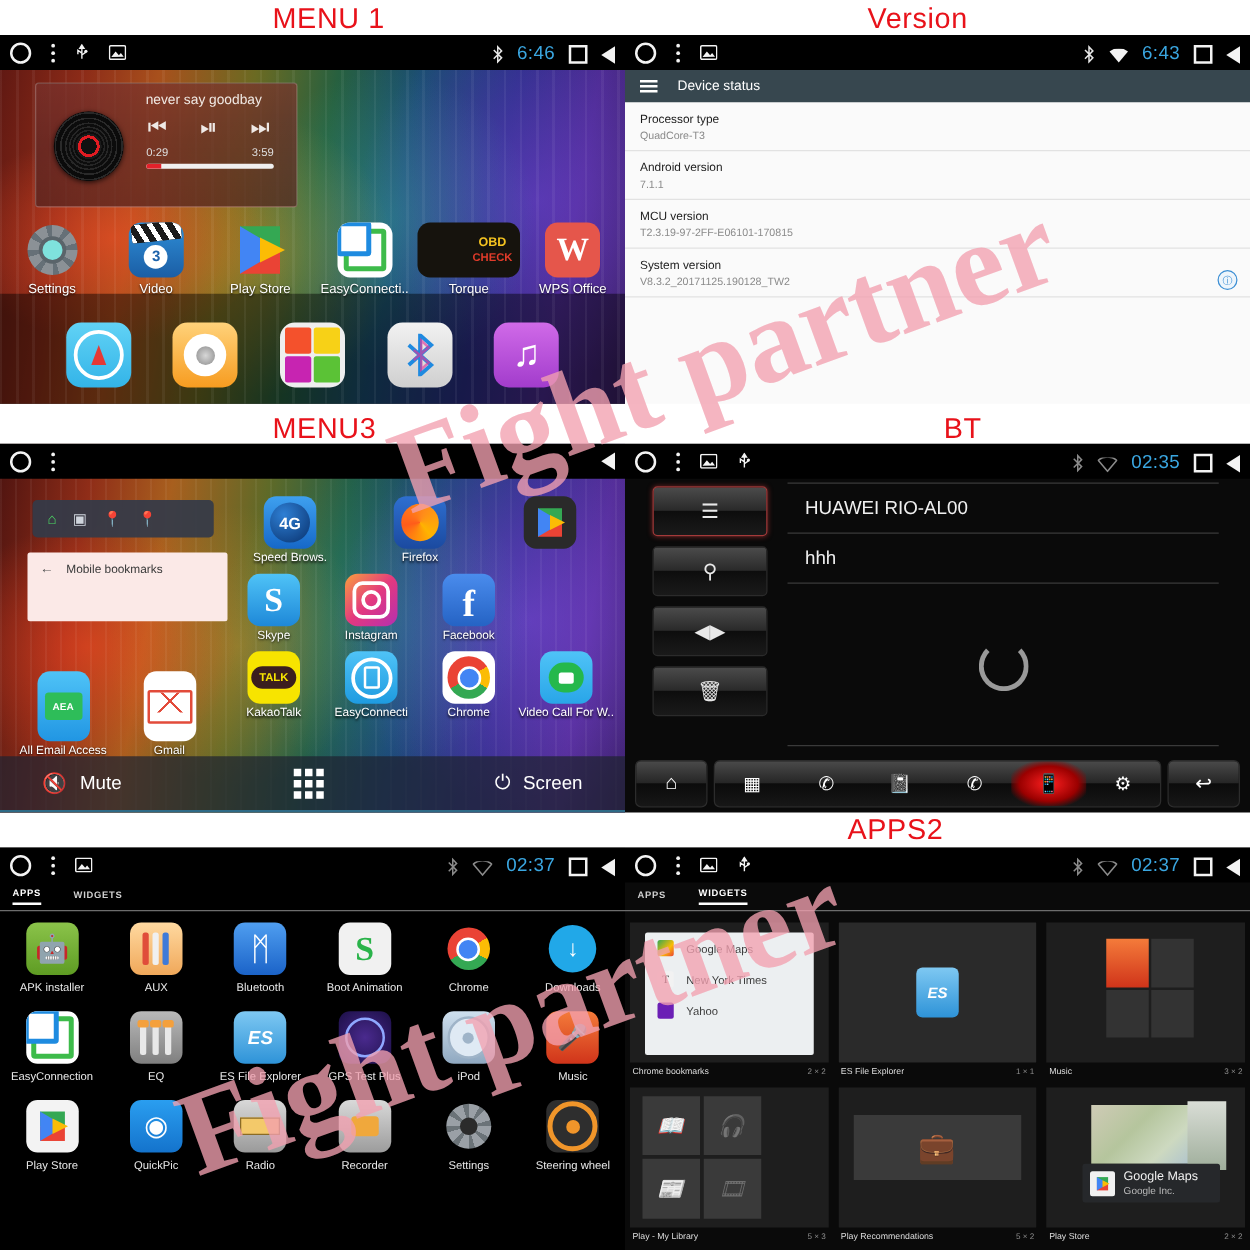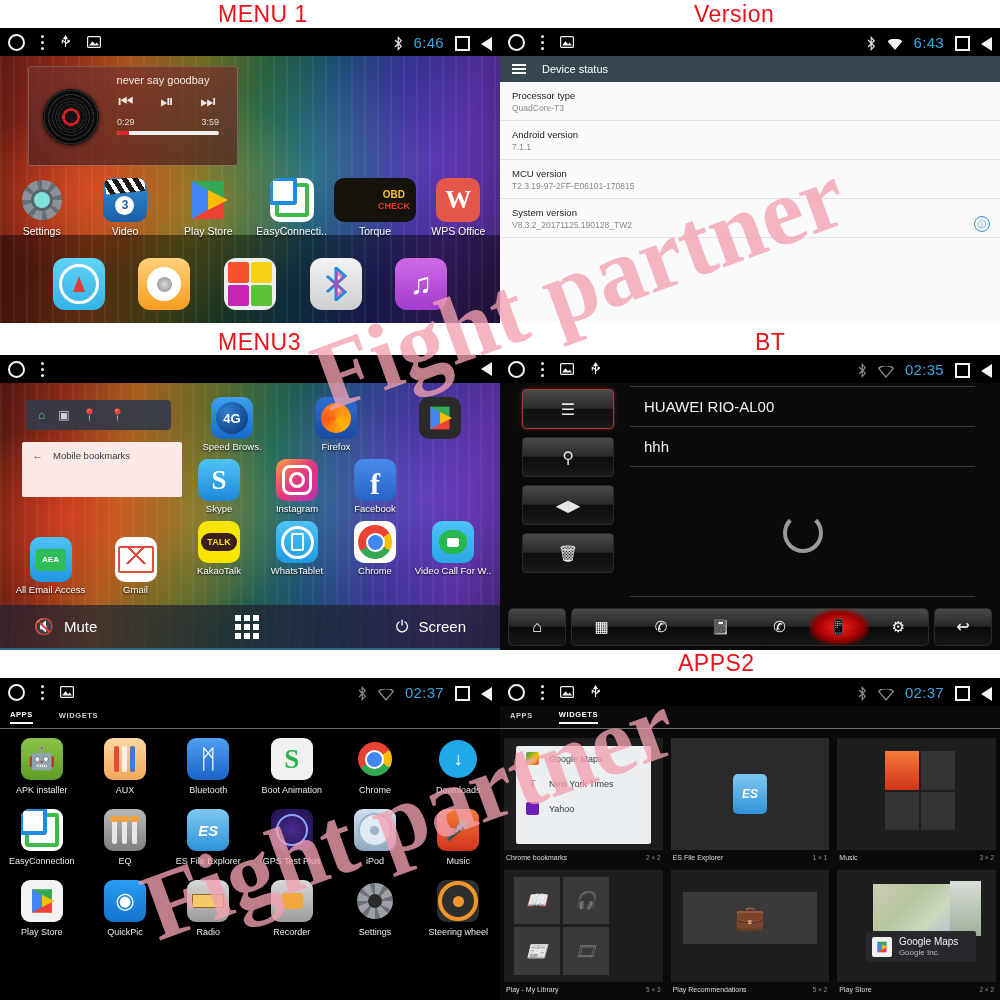--- a/index.html
+++ b/index.html
@@ -155,21 +155,21 @@
      display:flex;align-items:flex-start;padding:8px 10px;box-sizing:border-box;gap:10px;}
   .bkcard .arr{color:#555;font-size:11px;line-height:1;}
   .bkcard .tx{color:#3a3a3a;font-size:9.5px;}
   .grid3{position:absolute;left:180px;top:42px;right:8px;display:flex;flex-direction:column;gap:7px;}
   .grid3 .r{display:flex;}
   .grid3 .cell{flex:1;display:flex;flex-direction:column;align-items:center;}
   .grid3 .ic{width:42px;height:42px;border-radius:10px;position:relative;overflow:hidden;}
   .grid3 .lb{margin-top:2px;color:#fff;font-size:9.5px;text-shadow:0 1px 2px #000;white-space:nowrap;}
   .row3b{position:absolute;left:8px;top:182px;width:170px;display:flex;}
   .row3b .cell{flex:1;display:flex;flex-direction:column;align-items:center;}
-  .row3b .ic{width:42px;height:45px;border-radius:10px;position:relative;overflow:hidden;}
+  .row3b .ic{width:42px;height:56px;border-radius:10px;position:relative;overflow:hidden;}
   .row3b .lb{margin-top:2px;color:#fff;font-size:9.5px;text-shadow:0 1px 2px #000;white-space:nowrap;}
   .botbar3{position:absolute;left:0;right:0;bottom:0;height:45px;background:rgba(30,34,48,.72);
      display:flex;align-items:center;justify-content:space-between;padding:0 34px;box-sizing:border-box;
      border-bottom:2px solid #2e6a86;}
   .bb-item{display:flex;align-items:center;gap:10px;color:#fff;font-size:15px;}
   .bb-ico{font-size:16px;}
   .bb-grid{display:grid;grid-template-columns:repeat(3,6px);grid-template-rows:repeat(3,6px);gap:3px;}
   .bb-grid i{background:#fff;display:block;}
 
   
@@ -576,21 +576,21 @@
         <div class="cell">
           <div class="ic ic-kakao">
               <span class="b">TALK</span>
             </div>
           <div class="lb">KakaoTalk</div>
         </div>
         <div class="cell">
           <div class="ic ic-whats">
               <span class="r"></span>
             </div>
-          <div class="lb">WhatsTablet</div>
+          <div class="lb">EasyConnecti</div>
         </div>
         <div class="cell">
           <div class="ic ic-chrome">
               <span class="c"></span>
             </div>
           <div class="lb">Chrome</div>
         </div>
         <div class="cell">
           <div class="ic ic-vcall">
               <span class="bub"></span>

